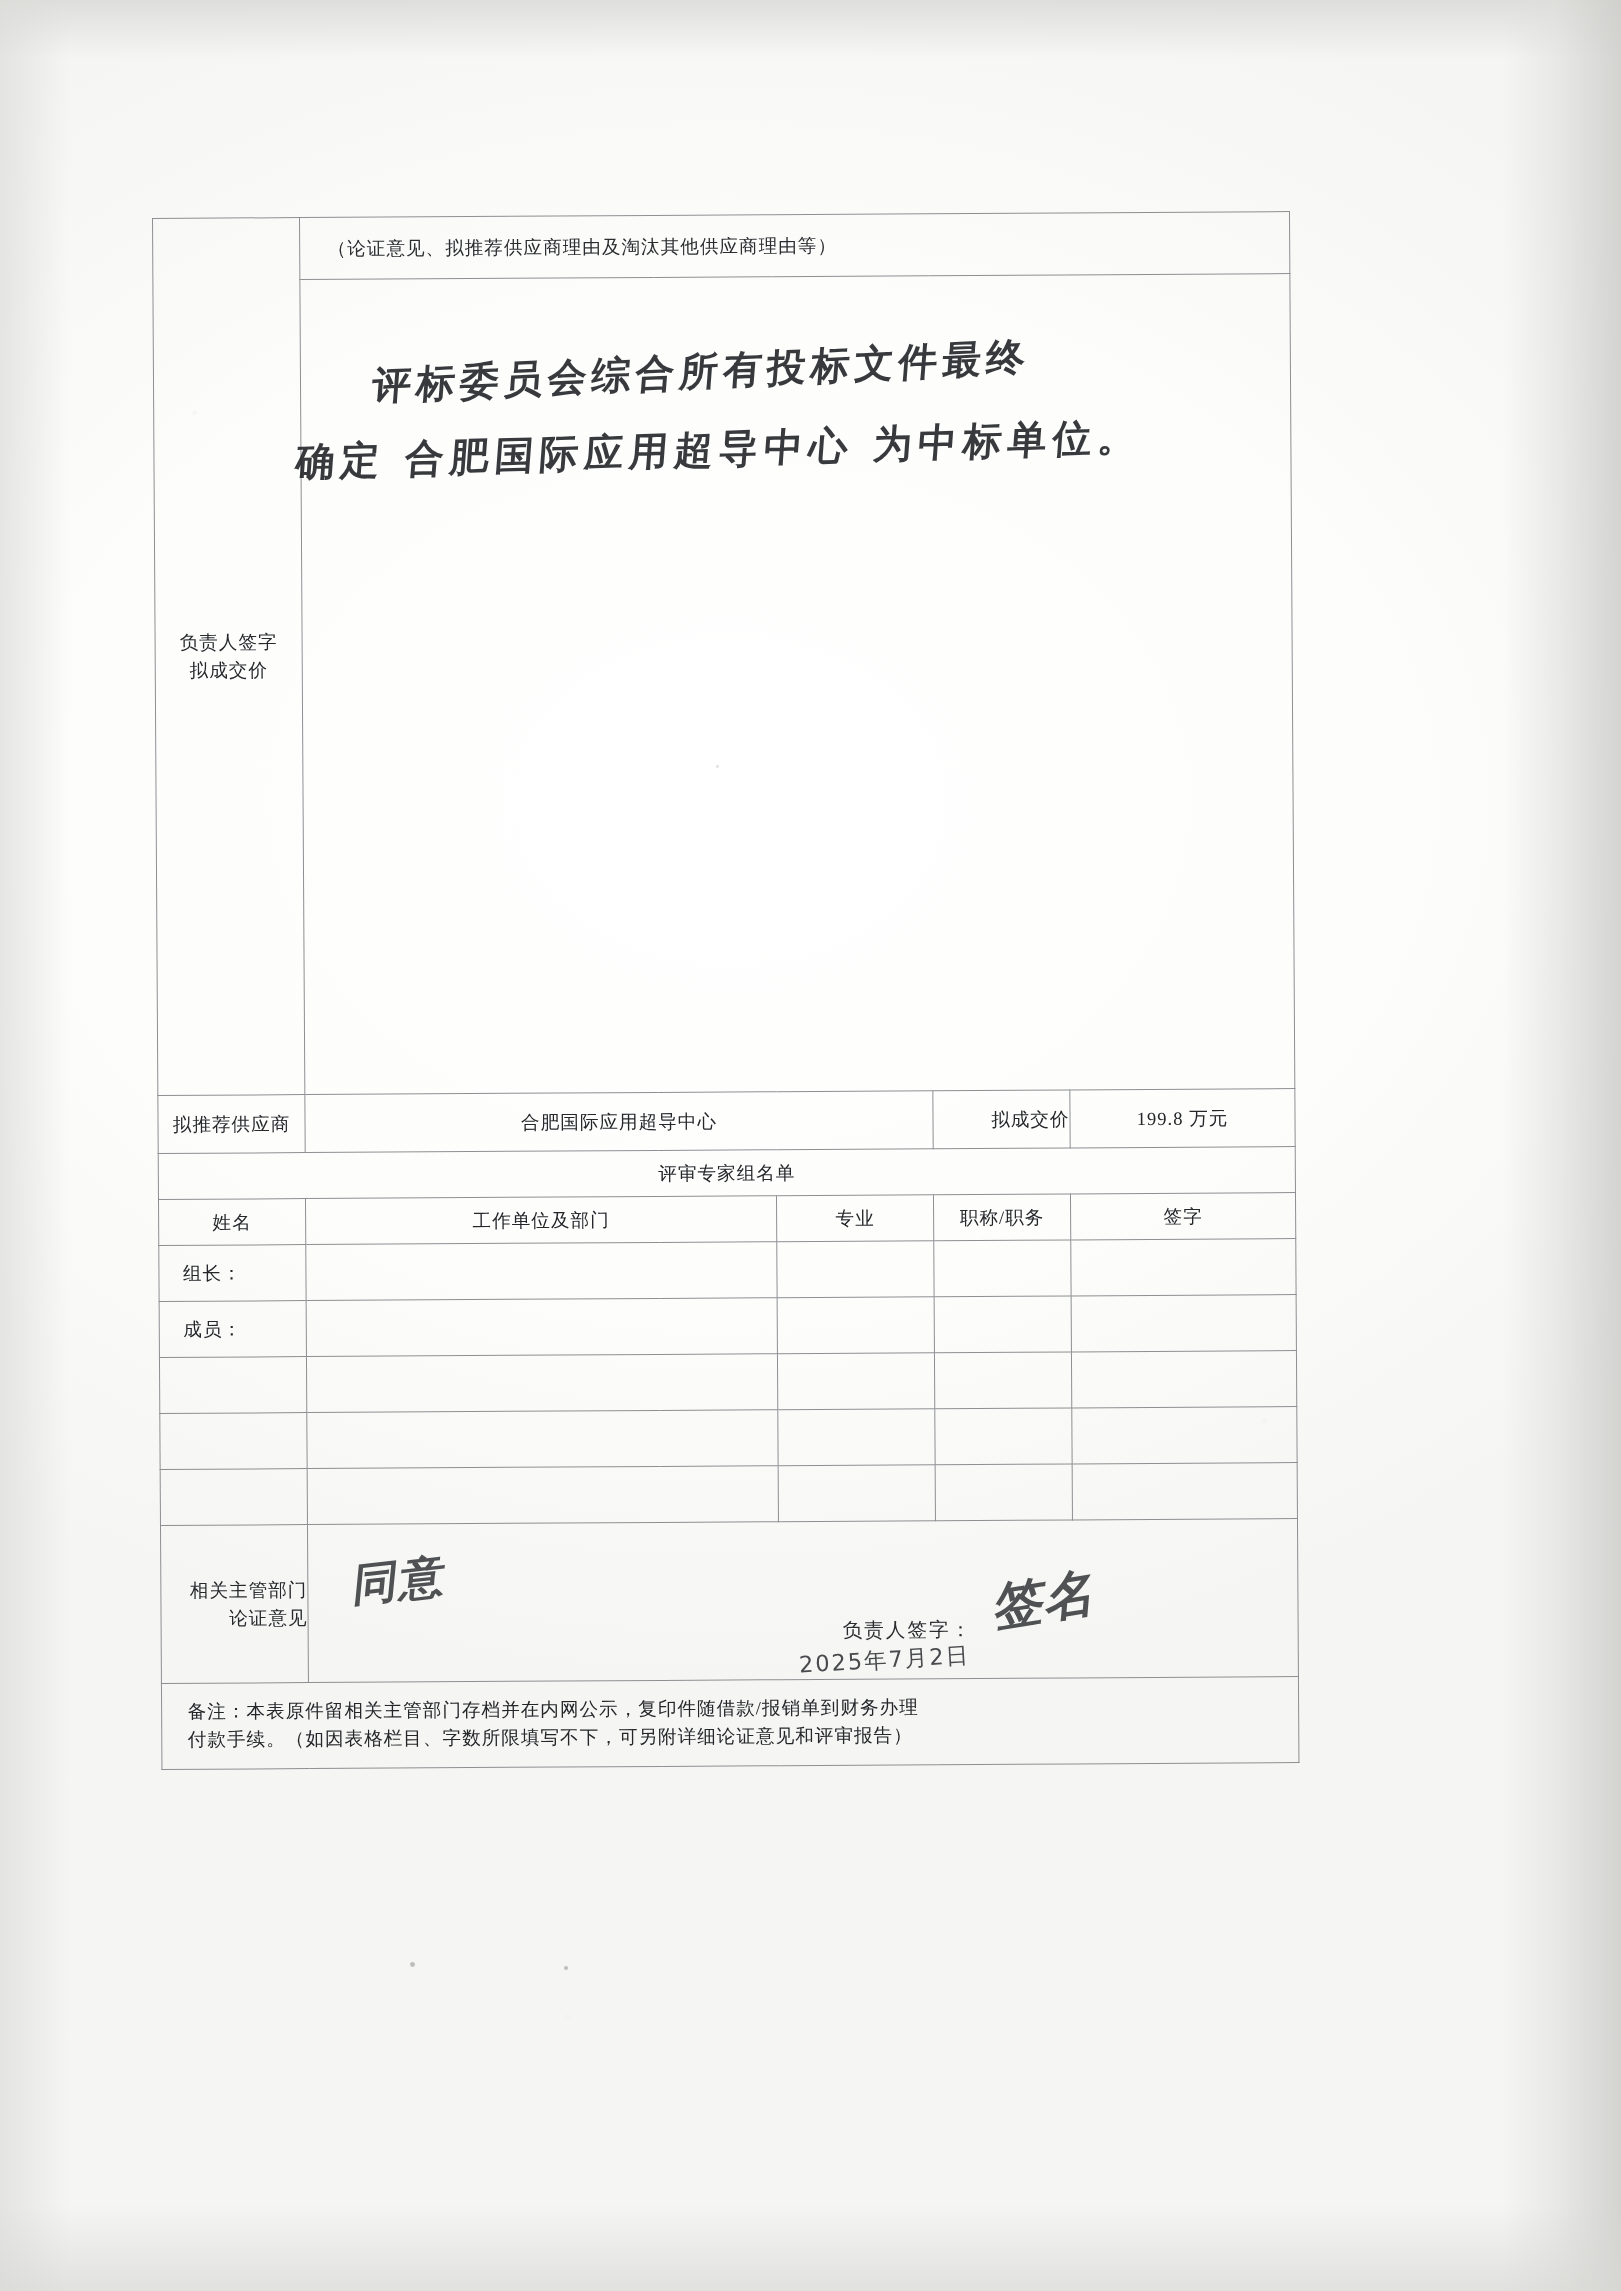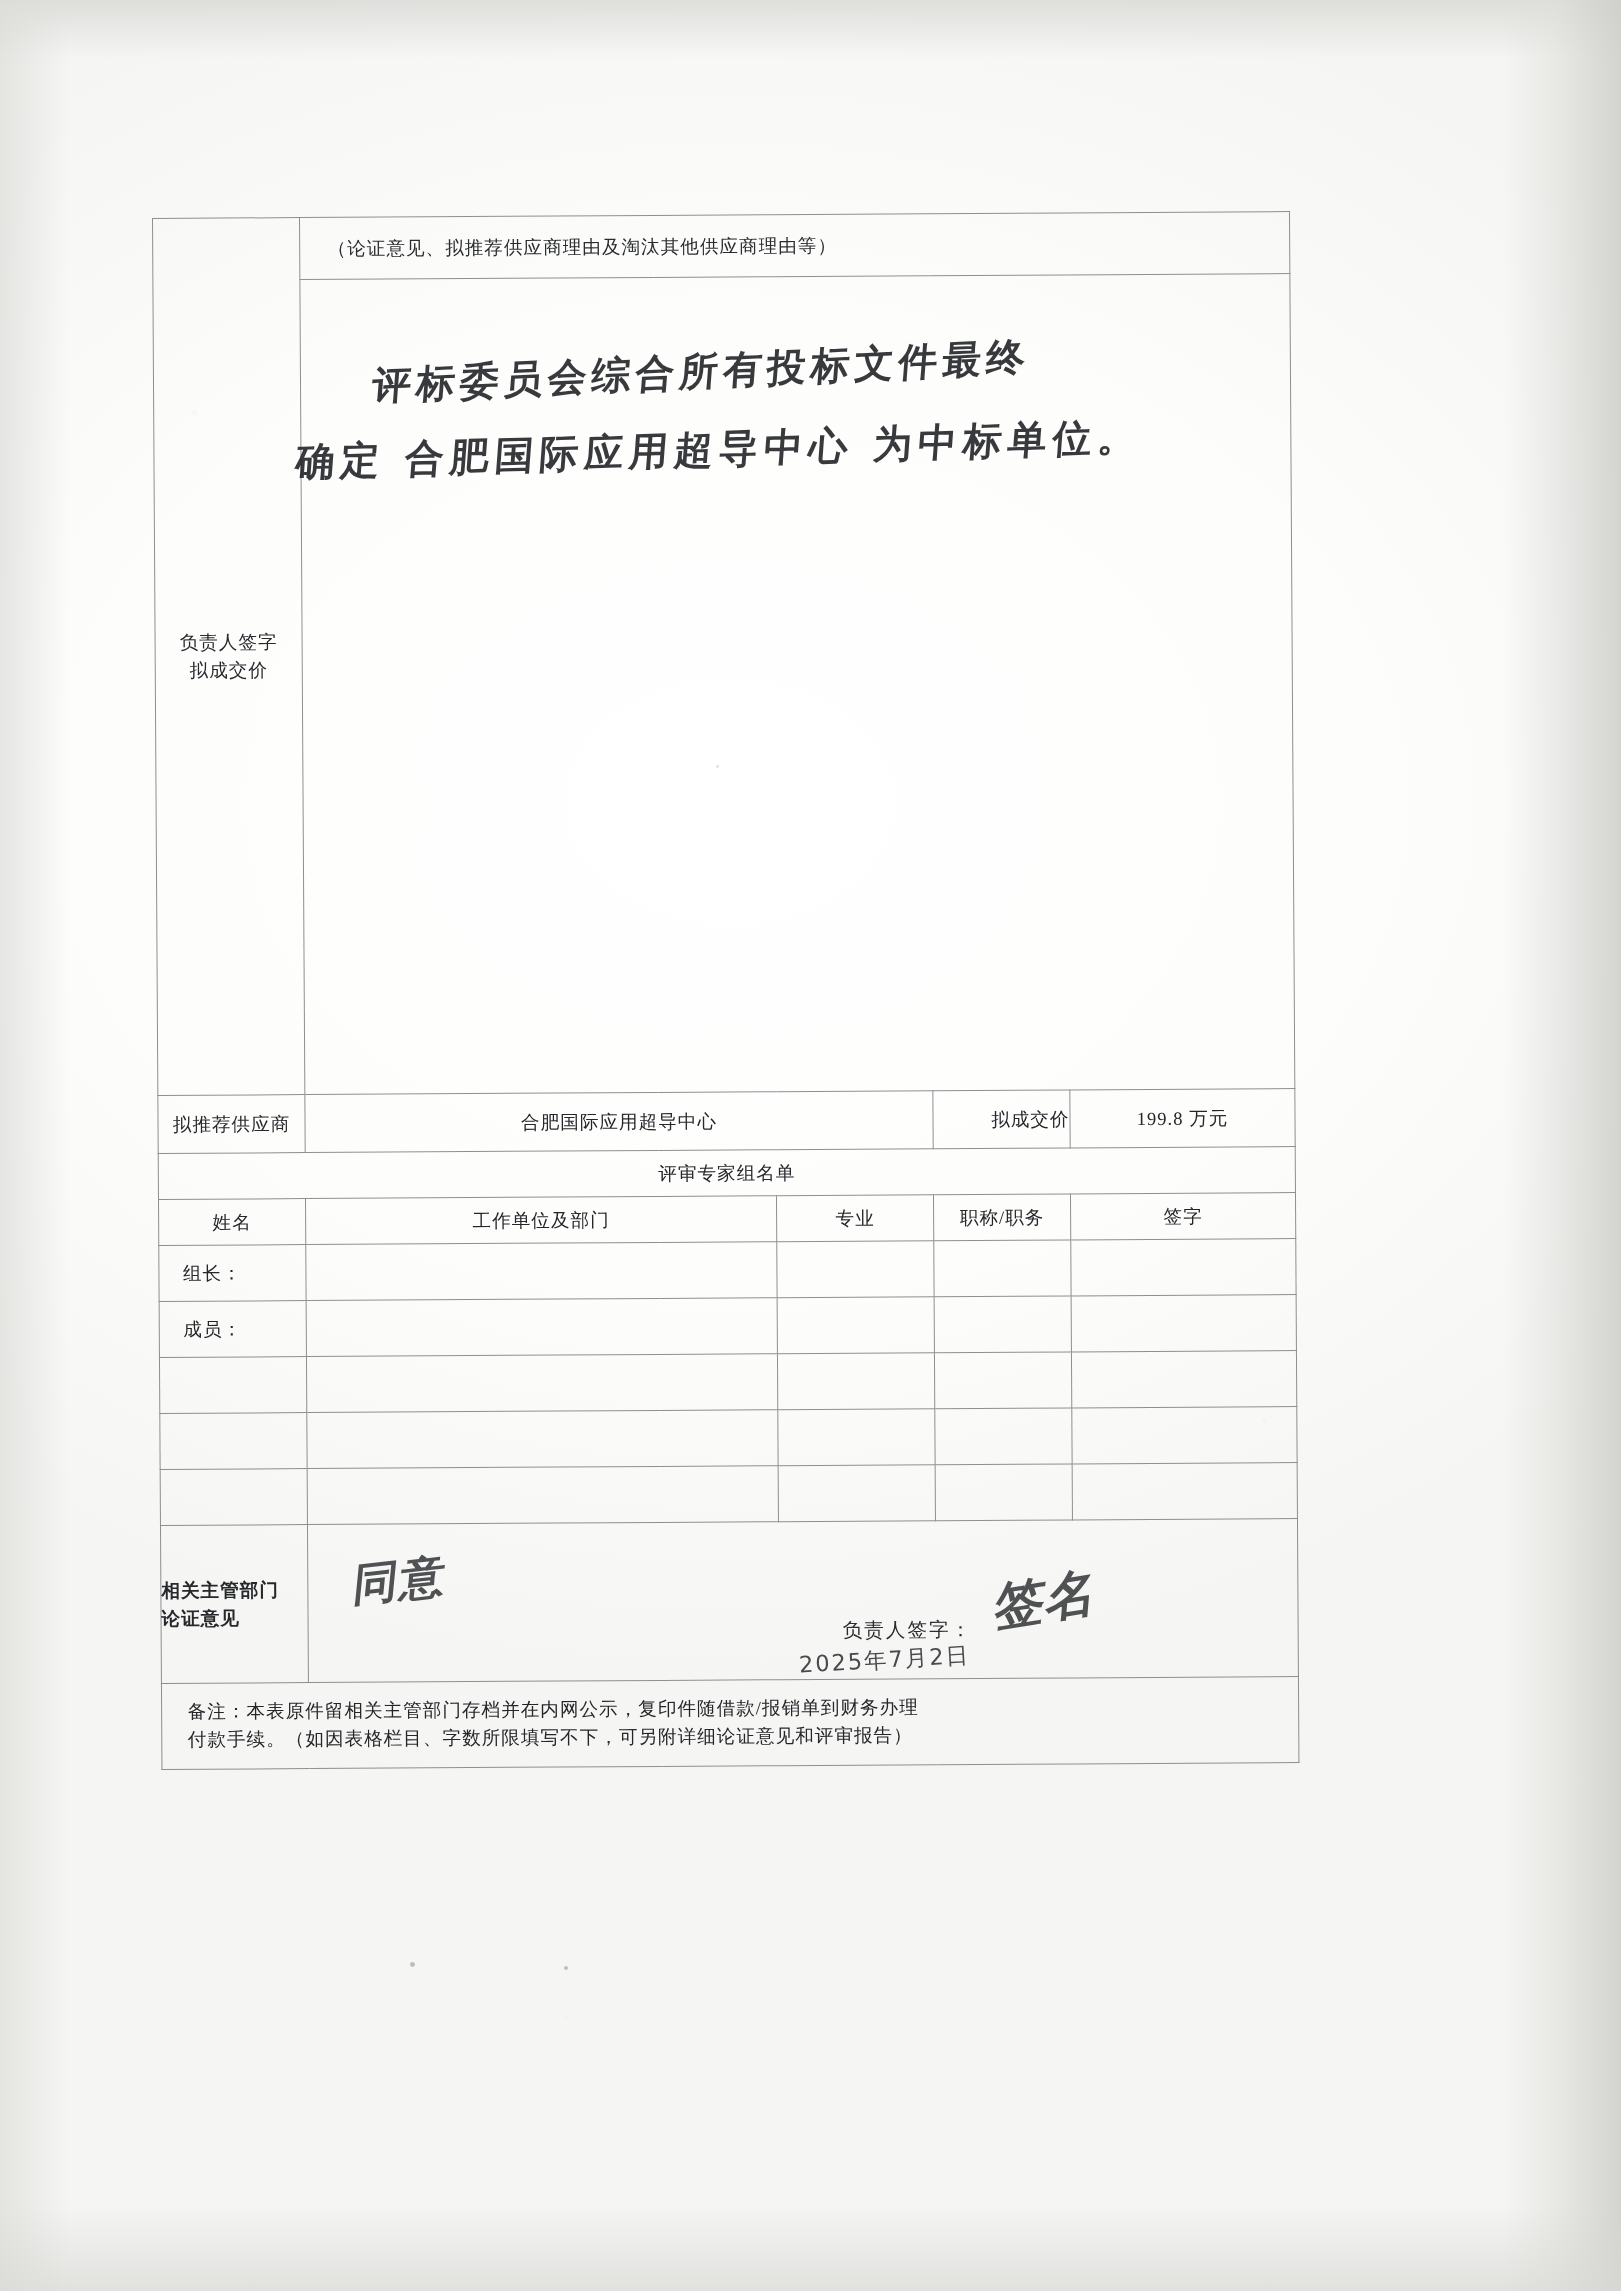--- a/index.html
+++ b/index.html
@@ -168,21 +168,21 @@
   .row-lead, .row-member {
     height: 55px;
     padding-left: 23.5px !important;
     font-size: 18.6px;
     letter-spacing: 2px;
     margin-left: 12px;
   }
   .row-blank { height: 55px; }
 
   
-  .review-label { height: 157px; text-align: left; font-weight: bold; }
+  .review-label { height: 157px; text-align: right; }
   .review-body { position: relative; }
   .sign-script {
     position: absolute;
     font-family: "DejaVu Sans", sans-serif;
     color: #26282c;
     font-weight: 600;
     opacity: 0.8;
   }
   .sig-left {
     left: 45px;

